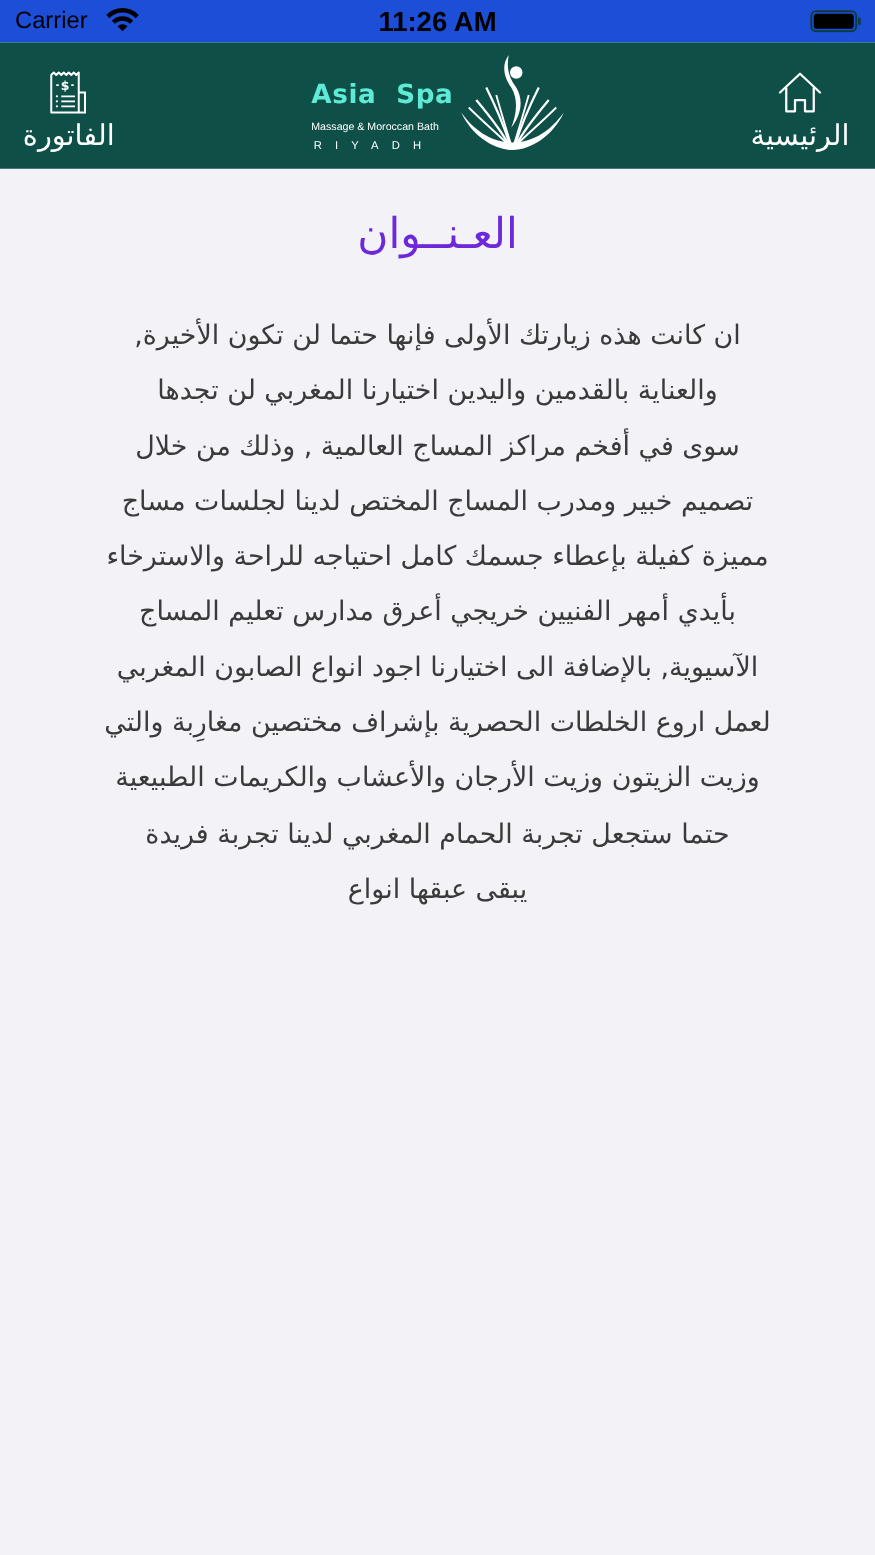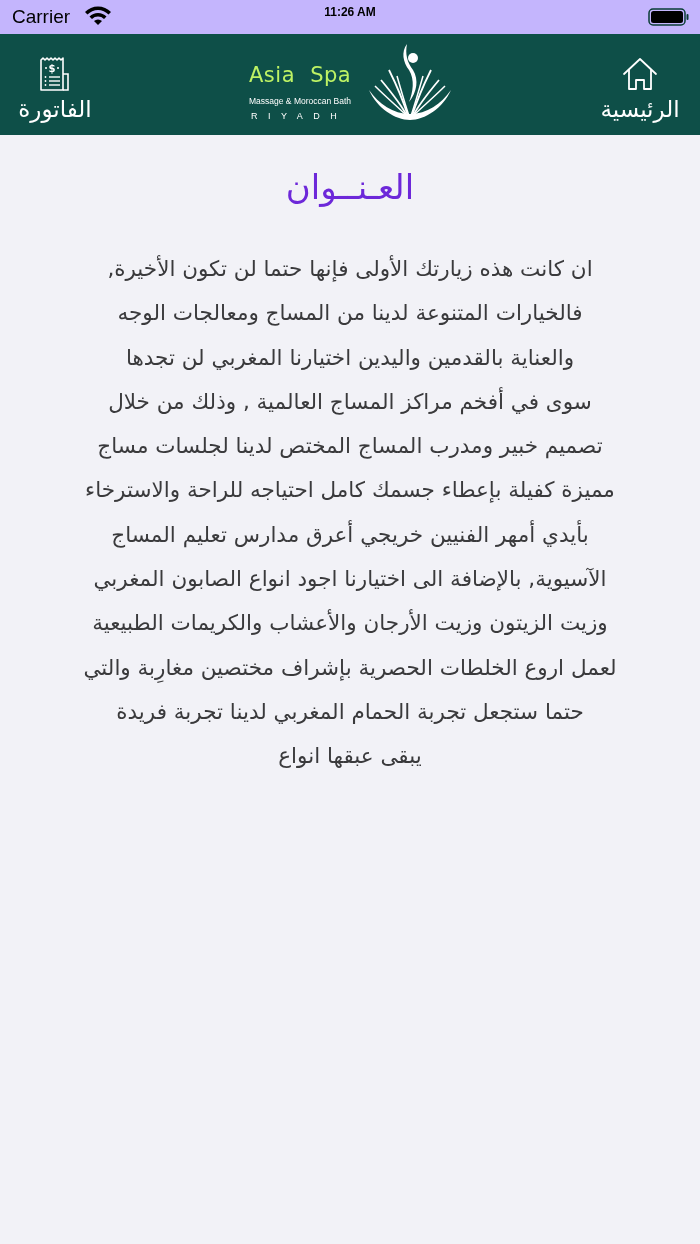--- a/index.html
+++ b/index.html
@@ -1,43 +1,43 @@
 <!DOCTYPE html>
 <html><head>
 <meta charset="utf-8">
 <style>
   * { margin: 0; padding: 0; box-sizing: border-box; }
   html, body { width: 700px; height: 1244px; overflow: hidden; }
   body { background: #f2f2f7; font-family: "DejaVu Sans", sans-serif; position: relative; }
 
   .status-bar {
     position: absolute; left: 0; top: 0; width: 700px; height: 34px;
-    background: #c4b5fd; color: #000;
+    background: #1d4ed8; color: #000;
     font-family: "Liberation Sans", sans-serif;
   }
   .status-carrier { position: absolute; left: 12px; top: 6px; font-size: 19px; }
   .wifi-icon { position: absolute; left: 84px; top: 6px; width: 28px; height: 20px; }
-  .status-time { position: absolute; left: 0; right: 0; top: 5px; text-align: center; font-size: 12px; font-weight: bold; }
+  .status-time { position: absolute; left: 0; right: 0; top: 5px; text-align: center; font-size: 22px; font-weight: bold; }
   .battery-icon { position: absolute; right: 10px; top: 8px; width: 42px; height: 18px; }
 
   .nav-bar {
     position: absolute; left: 0; top: 34px; width: 700px; height: 101px;
     background: #0e4f48;
   }
   .nav-item {
     position: absolute; top: 0; height: 101px; display: flex; flex-direction: column; align-items: center;
     color: #ffffff; cursor: pointer;
   }
   .nav-invoice { left: 14px; width: 82px; }
   .nav-home { right: 4px; width: 112px; }
   .nav-icon { margin-top: 20px; width: 40px; height: 40px; }
   .nav-label { margin-top: 2px; font-size: 23px; direction: rtl; white-space: nowrap; }
 
   .logo { position: absolute; left: 245px; top: 4px; width: 210px; height: 92px; }
-  .logo-title { position: absolute; left: 4px; top: 25px; font-family: "DejaVu Sans", sans-serif; font-weight: normal; font-size: 21px; color: #bef264; letter-spacing: 0.5px; word-spacing: 8px; }
+  .logo-title { position: absolute; left: 4px; top: 25px; font-family: "DejaVu Sans", sans-serif; font-weight: bold; font-size: 21px; color: #5eead4; letter-spacing: 0.5px; word-spacing: 8px; }
   .logo-sub { position: absolute; left: 4px; top: 58px; font-family: "Liberation Sans", sans-serif; font-size: 8.5px; color: #fff; white-space: nowrap; }
   .logo-city { position: absolute; left: 6px; top: 73px; font-family: "Liberation Sans", sans-serif; font-size: 9px; color: #fff; letter-spacing: 10.5px; white-space: nowrap; }
   .lotus-icon { position: absolute; left: 122px; top: 2px; width: 86px; height: 84px; }
 
   .content { position: absolute; left: 0; top: 135px; width: 700px; }
   .page-title {
     position: absolute; left: 0; right: 0; top: 32px; text-align: center;
     color: #6d28d9; font-size: 34px; direction: rtl;
   }
   .body-text {
@@ -108,25 +108,24 @@
       <path d="M9 16 L9 35 L16 35 L16 26 L24 26 L24 35 L31 35 L31 16" fill="none" stroke="#fff" stroke-width="1.8" stroke-linejoin="round"></path>
     </svg>
     <span class="nav-label">الرئيسية</span>
   </div>
 </div>
 
 <div class="content">
   <h1 class="page-title" style="font-weight:normal;">العـنــوان</h1>
   <div class="body-text">
     <span class="body-line">ان كانت هذه زيارتك الأولى فإنها حتما لن تكون الأخيرة,</span>
-    <span class="body-line">فالخيارات المتنوعة لدينا من المساج ومعالجات الوجه</span>
     <span class="body-line">والعناية بالقدمين واليدين اختيارنا المغربي لن تجدها</span>
     <span class="body-line">سوى في أفخم مراكز المساج العالمية , وذلك من خلال</span>
     <span class="body-line">تصميم خبير ومدرب المساج المختص لدينا لجلسات مساج</span>
     <span class="body-line">مميزة كفيلة بإعطاء جسمك كامل احتياجه للراحة والاسترخاء</span>
     <span class="body-line">بأيدي أمهر الفنيين خريجي أعرق مدارس تعليم المساج</span>
     <span class="body-line">الآسيوية, بالإضافة الى اختيارنا اجود انواع الصابون المغربي</span>
+    <span class="body-line">لعمل اروع الخلطات الحصرية بإشراف مختصين مغارِبة والتي</span>
     <span class="body-line">وزيت الزيتون وزيت الأرجان والأعشاب والكريمات الطبيعية</span>
-    <span class="body-line">لعمل اروع الخلطات الحصرية بإشراف مختصين مغارِبة والتي</span>
     <span class="body-line">حتما ستجعل تجربة الحمام المغربي لدينا تجربة فريدة</span>
     <span class="body-line">يبقى عبقها انواع</span>
   </div>
 </div>
 
 </body></html>

